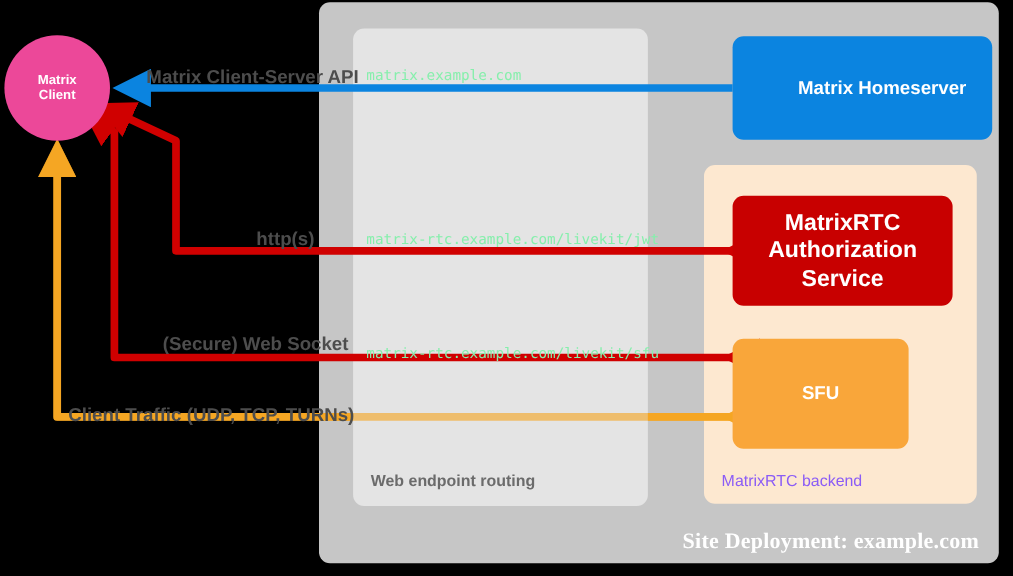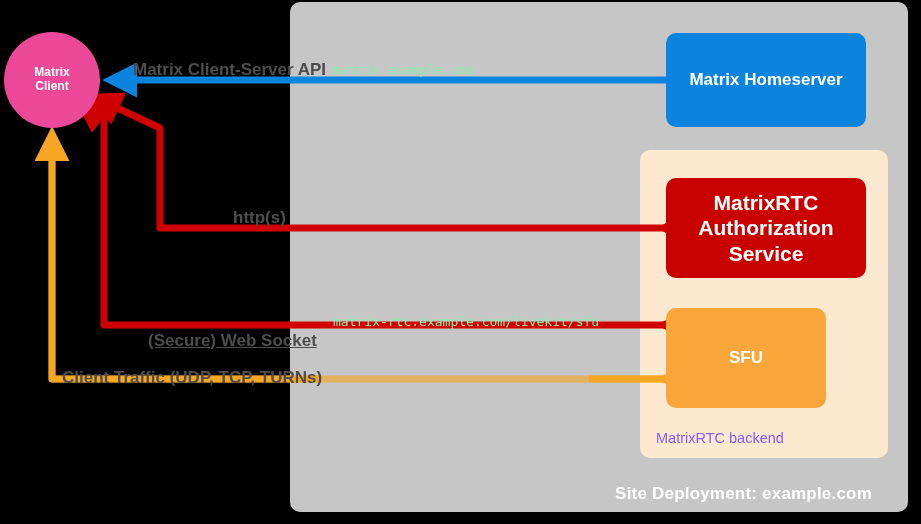--- a/index.html
+++ b/index.html
@@ -21,27 +21,28 @@
     position: absolute;
     left: 290px;
     top: 2px;
     width: 618px;
     height: 510px;
     background: #c6c6c6;
     border-radius: 10px;
   }
   .site-label {
     position: absolute;
-    right: 36px;
+    right: 18px;
     bottom: 8px;
     color: #ffffff;
-    font-size: 17px;
+    font-size: 20px;
     font-weight: bold;
     letter-spacing: 0.2px;
     white-space: nowrap;
+    font-family: Liberation Serif, serif;
   }
 
   .routing-box {
     position: absolute;
     left: 321px;
     top: 26px;
     width: 268px;
     height: 434px;
     background: #e4e4e4;
     border-radius: 10px;
@@ -106,20 +107,21 @@
     font-weight: bold;
     line-height: 1.2;
   }
   .homeserver {
     left: 666px;
     top: 33px;
     width: 200px;
     height: 94px;
     background: #0b84e0;
     font-size: 17px;
+    padding-left: 36px;
   }
   .authsvc {
     left: 666px;
     top: 178px;
     width: 200px;
     height: 100px;
     background: #c80000;
     font-size: 21px;
   }
   .sfu {
@@ -158,20 +160,23 @@
 </style>
 </head>
 <body>
 
 <div id="canvas">
 
   <div class="site-container">
     <div class="site-label">Site Deployment: example.com</div>
   </div>
 
+  <div class="routing-box">
+    <div class="routing-label">Web endpoint routing</div>
+  </div>
 
   <div class="backend-box">
     <div class="backend-label">MatrixRTC backend</div>
   </div>
 
   <svg class="wires" viewBox="0 0 921 524">
     <defs>
       <marker id="ah-blue" markerWidth="5" markerHeight="5" refX="3.6" refY="2.5" orient="auto">
         <path d="M0,0 L5,2.5 L0,5 z" fill="#0b84e0"></path>
       </marker>
@@ -201,19 +206,20 @@
   </div>
 
   <div class="node-box homeserver">Matrix Homeserver</div>
 
   <div class="node-box authsvc">MatrixRTC Authorization Service</div>
 
   <div class="node-box sfu">SFU</div>
 
   <div class="edge-label" style="left:133px; top:60px;">Matrix Client-Server API</div>
   <div class="edge-label" style="left:233px; top:208px;">http(s)</div>
-  <div class="edge-label" style="left:148px; top:331px;text-decoration:underline;">(Secure) Web Socket</div>
+  <div class="edge-label" style="left:148px; top:303px;">(Secure) Web Socket</div>
   <div class="edge-label" style="left:62px; top:368px;">Client Traffic (UDP, TCP, TURNs)</div>
 
   <div class="url-label" style="left:333px; top:62px;">matrix.example.com</div>
+  <div class="url-label" style="left:333px; top:211px;">matrix-rtc.example.com/livekit/jwt</div>
   <div class="url-label" style="left:333px; top:314px;">matrix-rtc.example.com/livekit/sfu</div>
 
 </div>
 
 </body></html>

